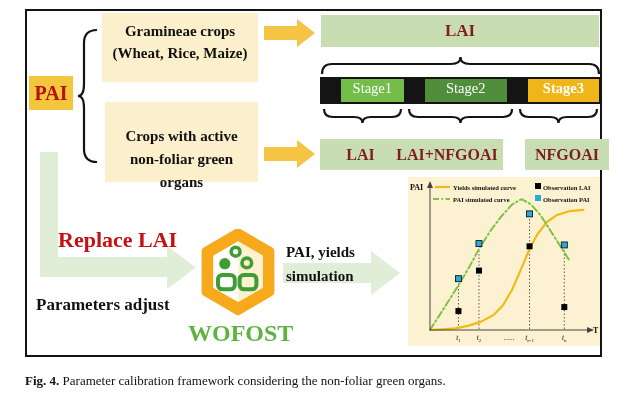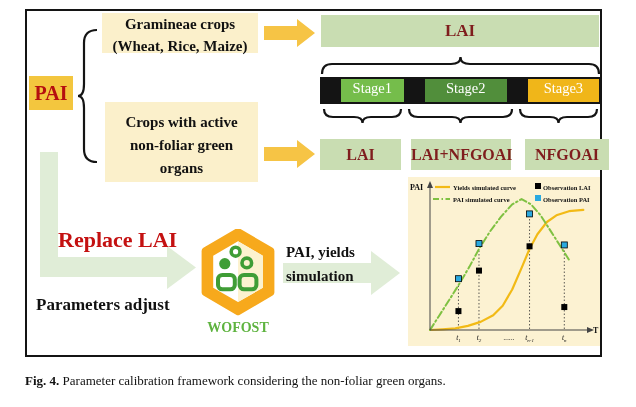--- a/index.html
+++ b/index.html
@@ -4,36 +4,36 @@
 <style>
   html,body{margin:0;padding:0;background:#ffffff;}
   #stage{position:relative;width:636px;height:407px;background:#fff;overflow:hidden;
          font-family:"Liberation Serif","DejaVu Serif",serif;}
   .abs{position:absolute;}
   #fig-border{left:25px;top:9px;width:577px;height:348px;border:2px solid #141414;box-sizing:border-box;background:#fff;}
   .creambox{background:#fbf0cb;color:#111;font-weight:bold;text-align:center;}
   .greenbar{background:#c9ddb2;color:#7f1d1d;font-weight:bold;text-align:center;}
   #pai-box{left:29px;top:76px;width:44px;height:34px;background:#f3c63e;color:#b50f0f;
            font-weight:bold;font-size:20px;line-height:34px;text-align:center;}
-  #gram-box{left:102px;top:13px;width:156px;height:40px;font-size:15px;line-height:22px;box-sizing:border-box;}
-  #crops-box{left:105px;top:102px;width:153px;height:80px;font-size:15px;line-height:23px;padding-top:9px;box-sizing:border-box;}
+  #gram-box{left:102px;top:13px;width:156px;height:69px;font-size:15px;line-height:22px;padding-top:7px;box-sizing:border-box;}
+  #crops-box{left:105px;top:102px;width:153px;height:80px;font-size:15px;line-height:23px;padding-top:23px;box-sizing:border-box;}
   #lai-top-bar{left:321px;top:15px;width:278px;height:32px;font-size:17px;line-height:32px;}
   #stage-bar{left:320px;top:77px;width:281px;height:27px;background:#141414;display:flex;gap:2px;padding:2px;box-sizing:border-box;}
   .stageseg{color:#fff;font-size:14.5px;text-align:center;line-height:19px;margin-left:19px;}
   #seg1{width:29%;background:#75bd4b;}
   #seg2{width:38%;background:#518e3b;}
-  #seg3{width:33%;background:#f0b619;}
+  #seg3{width:33%;background:#f0b619;font-weight:bold;}
   .outbox{top:139px;height:31px;font-size:16px;line-height:31px;}
   #out1{left:320px;width:81px;}
-  #out2{left:411px;width:100px;}
+  #out2{left:391px;width:112px;}
   #out3{left:525px;width:84px;}
   #vert-bar{left:40px;top:152px;width:18px;height:106px;background:#e0edd7;}
   #replace-lai{left:58px;top:227px;width:120px;color:#c41111;font-weight:bold;font-size:22px;}
   #params-adjust{left:36px;top:295px;width:170px;color:#111;font-weight:bold;font-size:17px;}
-  #wofost-label{left:188px;top:320px;width:100px;color:#5eb33f;font-weight:bold;font-size:14px;text-align:center;}
+  #wofost-label{left:188px;top:320px;width:100px;color:#5eb33f;font-weight:bold;font-size:24px;text-align:center;}
   #sim-label{left:286px;top:240px;width:115px;color:#111;font-weight:bold;font-size:15px;line-height:24px;}
   #chart-panel{left:408px;top:177px;width:192px;height:169px;background:#fcf2d2;}
   .legtext{font:bold 6.5px "Liberation Serif",serif;fill:#111;}
   .axlabel{font:bold 8px "Liberation Serif",serif;fill:#111;}
   .ticklabel{font:italic 7.5px "Liberation Serif",serif;fill:#111;}
   .tickline{stroke:#333;stroke-width:0.8;stroke-dasharray:1.5 2;}
   .axis{stroke:#444;stroke-width:1;fill:none;}
   .brace{stroke:#141414;stroke-width:2.2;fill:none;}
   #caption{left:25px;top:373px;width:586px;font-size:13px;color:#111;}
   .cap-bold{font-weight:bold;}

